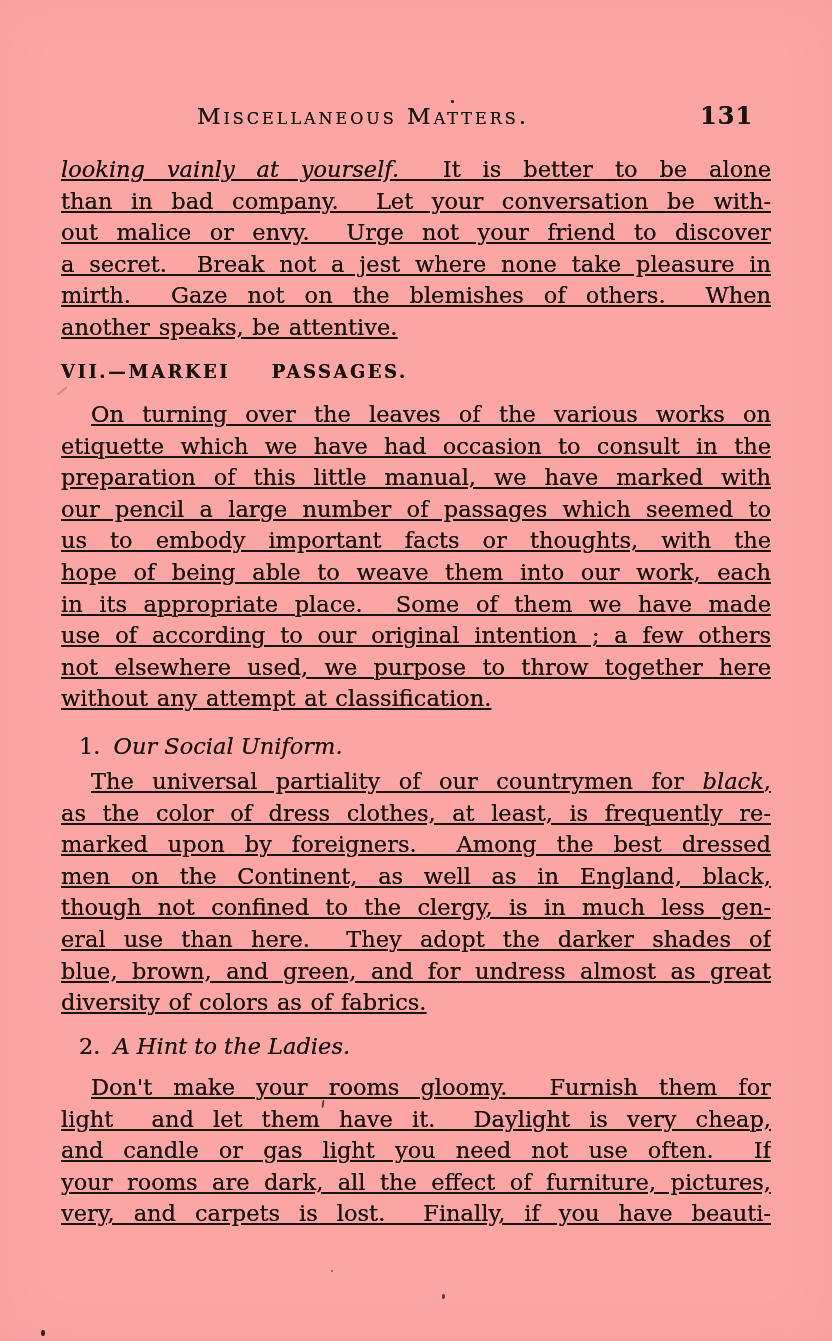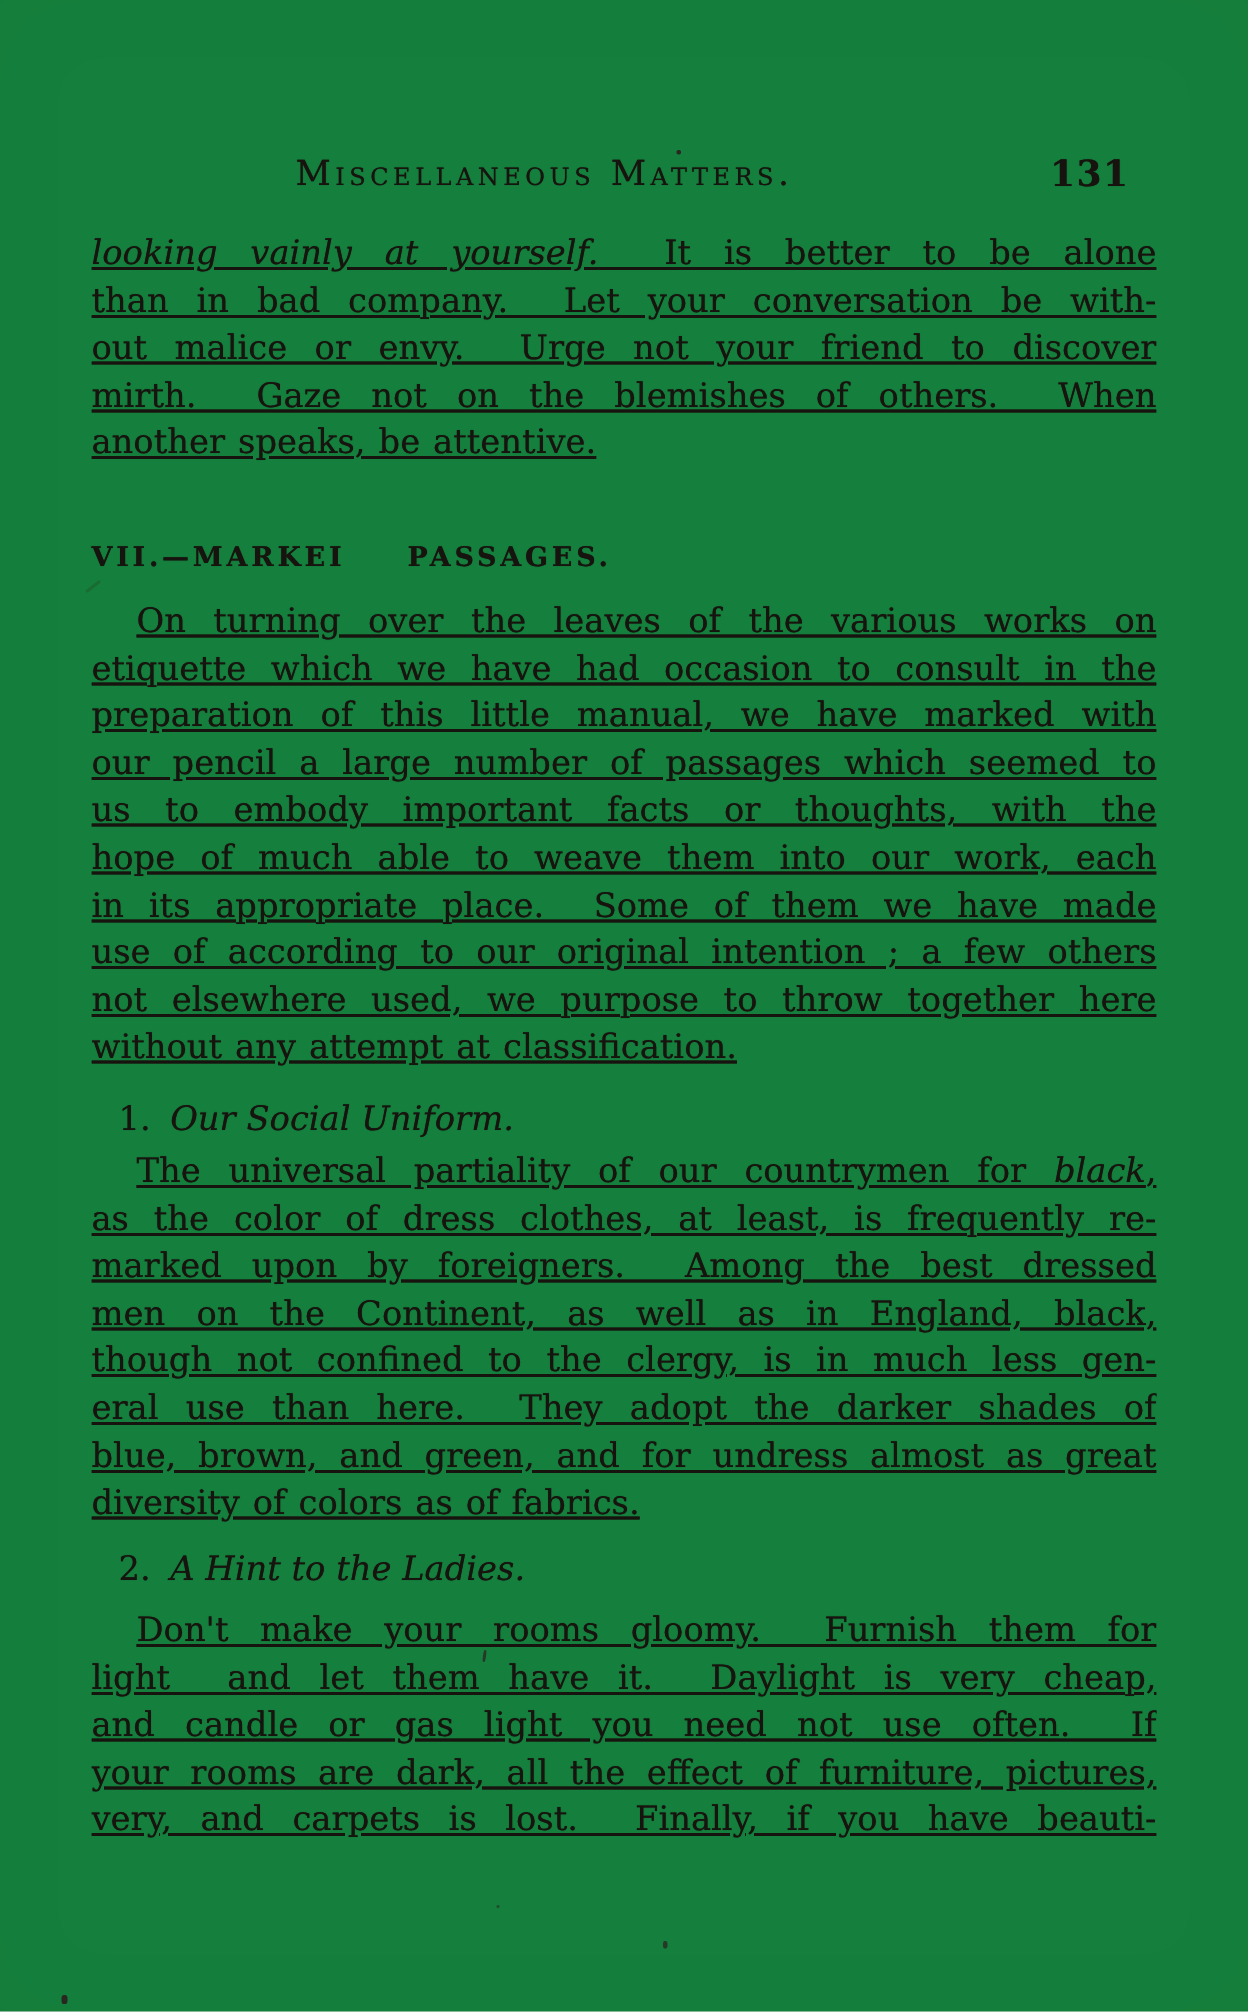--- a/index.html
+++ b/index.html
@@ -1,20 +1,20 @@
 <!DOCTYPE html>
 <html><head>
 <meta charset="utf-8">
 <style>
   html, body { margin: 0; padding: 0; background: #e8e8e6; }
   .page {
     position: relative;
     width: 832px;
     height: 1341px;
-    background: #15803d;
+    background: #fca5a5;
     overflow: hidden;
     font-family: "DejaVu Serif", serif;
     color: #17140f;
     box-shadow: inset 0 0 60px rgba(60,50,30,0.04);
   }
   .ink { text-shadow: 0 0 0.5px rgba(23,20,15,0.85); }
 
   
   .running-header { position: absolute; top: 0; left: 0; width: 100%; height: 50px; }
   .header-title {
@@ -84,33 +84,34 @@
 
   <div class="running-header">
     <span class="header-title ink">Miscellaneous Matters.</span>
     <span class="page-number ink">131</span>
   </div>
 
   <div class="para p-continued ink">
       <div class="line"><span class="seg italic">looking vainly at yourself.</span><span class="seg">  It is better to be alone</span></div>
       <div class="line"><span class="seg">than in bad company.  Let your conversation be with-</span></div>
       <div class="line"><span class="seg">out malice or envy.  Urge not your friend to discover</span></div>
+      <div class="line"><span class="seg">a secret.  Break not a jest where none take pleasure in</span></div>
       <div class="line"><span class="seg">mirth.  Gaze not on the blemishes of others.  When</span></div>
       <div class="line"><span class="seg">another speaks, be attentive.</span></div>
     </div>
 
   <div class="section-heading ink">VII.—MARKEI  PASSAGES.</div>
 
   <div class="para p-marked indent ink">
       <div class="line"><span class="seg">On turning over the leaves of the various works on</span></div>
       <div class="line"><span class="seg">etiquette which we have had occasion to consult in the</span></div>
       <div class="line"><span class="seg">preparation of this little manual, we have marked with</span></div>
       <div class="line"><span class="seg">our pencil a large number of passages which seemed to</span></div>
       <div class="line"><span class="seg">us to embody important facts or thoughts, with the</span></div>
-      <div class="line"><span class="seg">hope of much able to weave them into our work, each</span></div>
+      <div class="line"><span class="seg">hope of being able to weave them into our work, each</span></div>
       <div class="line"><span class="seg">in its appropriate place.  Some of them we have made</span></div>
       <div class="line"><span class="seg">use of according to our original intention ; a few others</span></div>
       <div class="line"><span class="seg">not elsewhere used, we purpose to throw together here</span></div>
       <div class="line"><span class="seg">without any attempt at classification.</span></div>
     </div>
 
   <div class="subheading sub-1 ink">
     <span class="sub-number">1.</span><span class="sub-title">Our Social Uniform.</span>
   </div>
 

